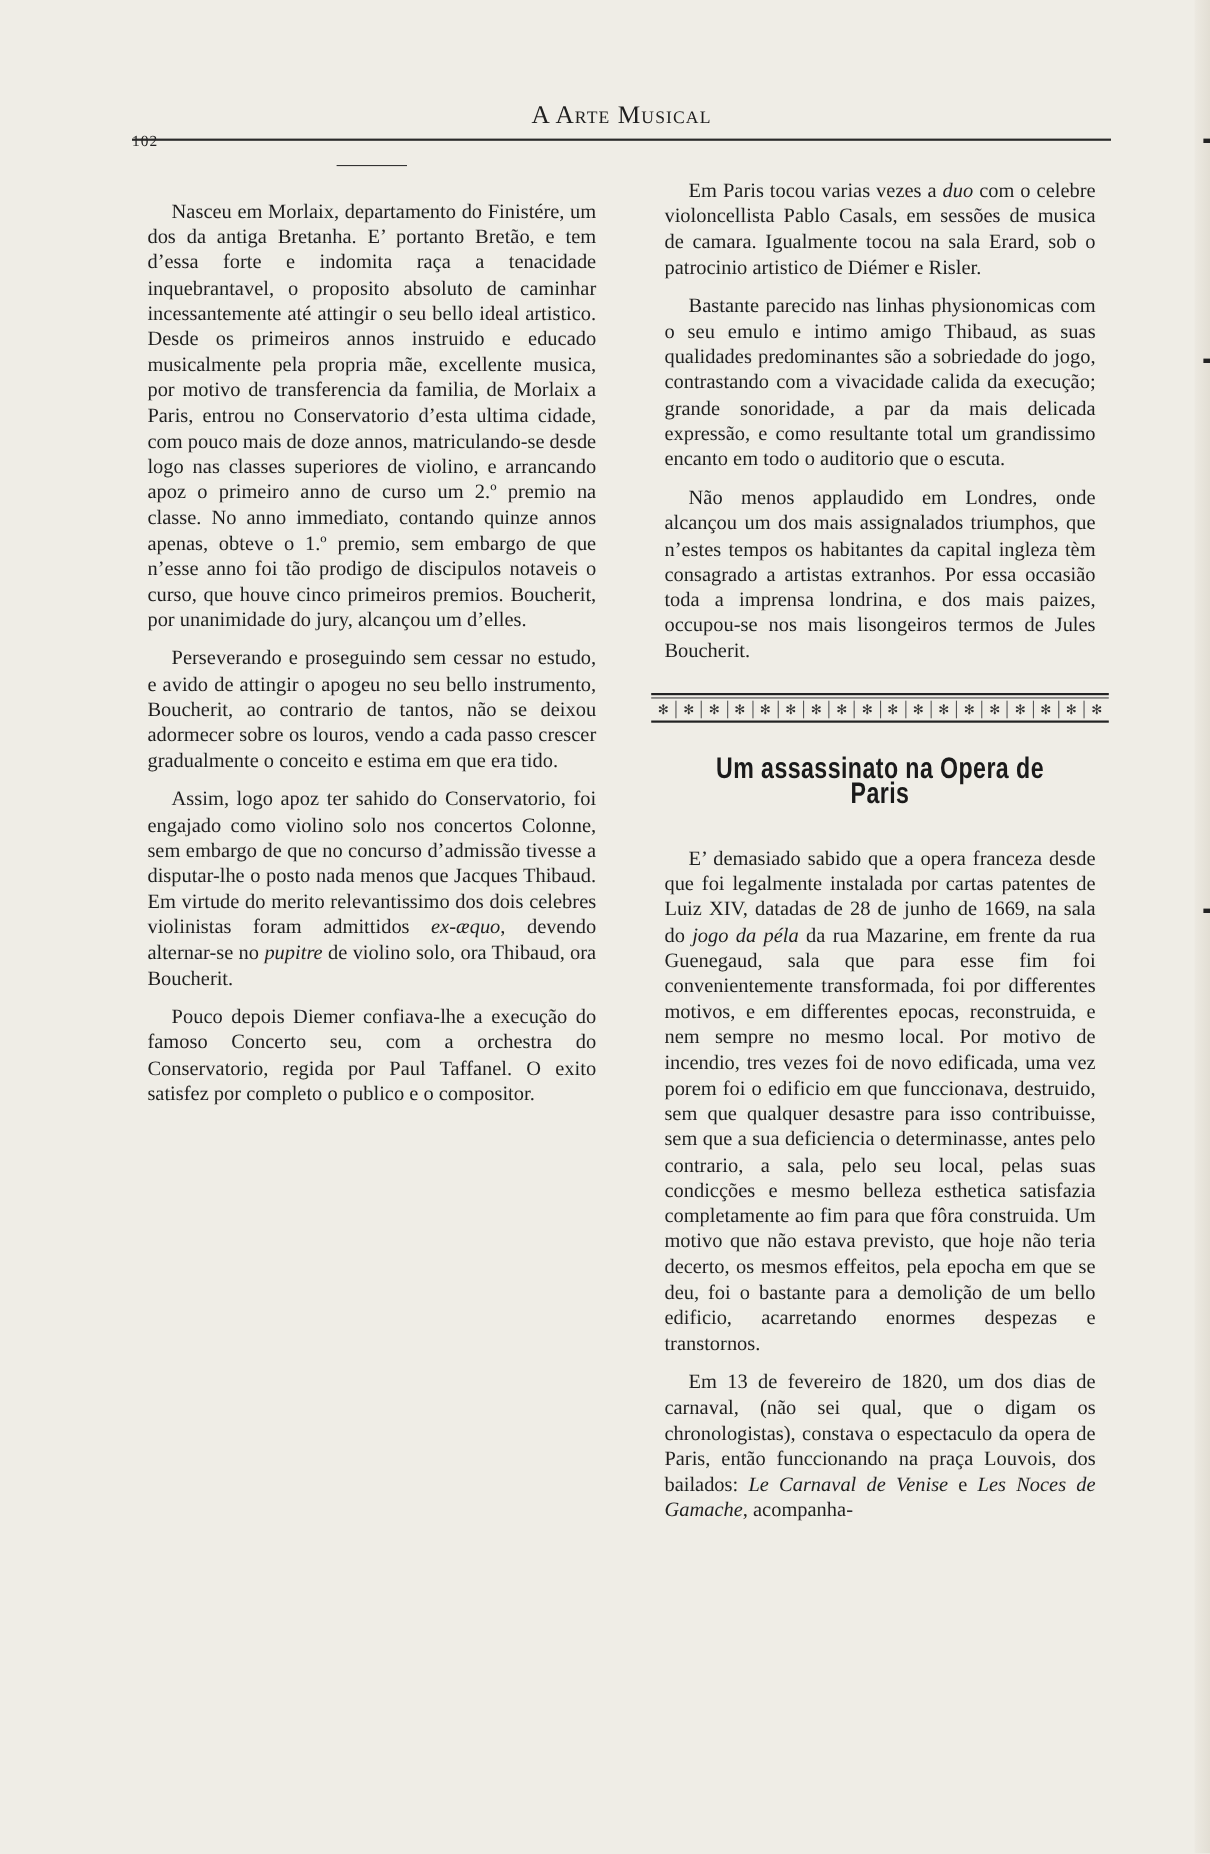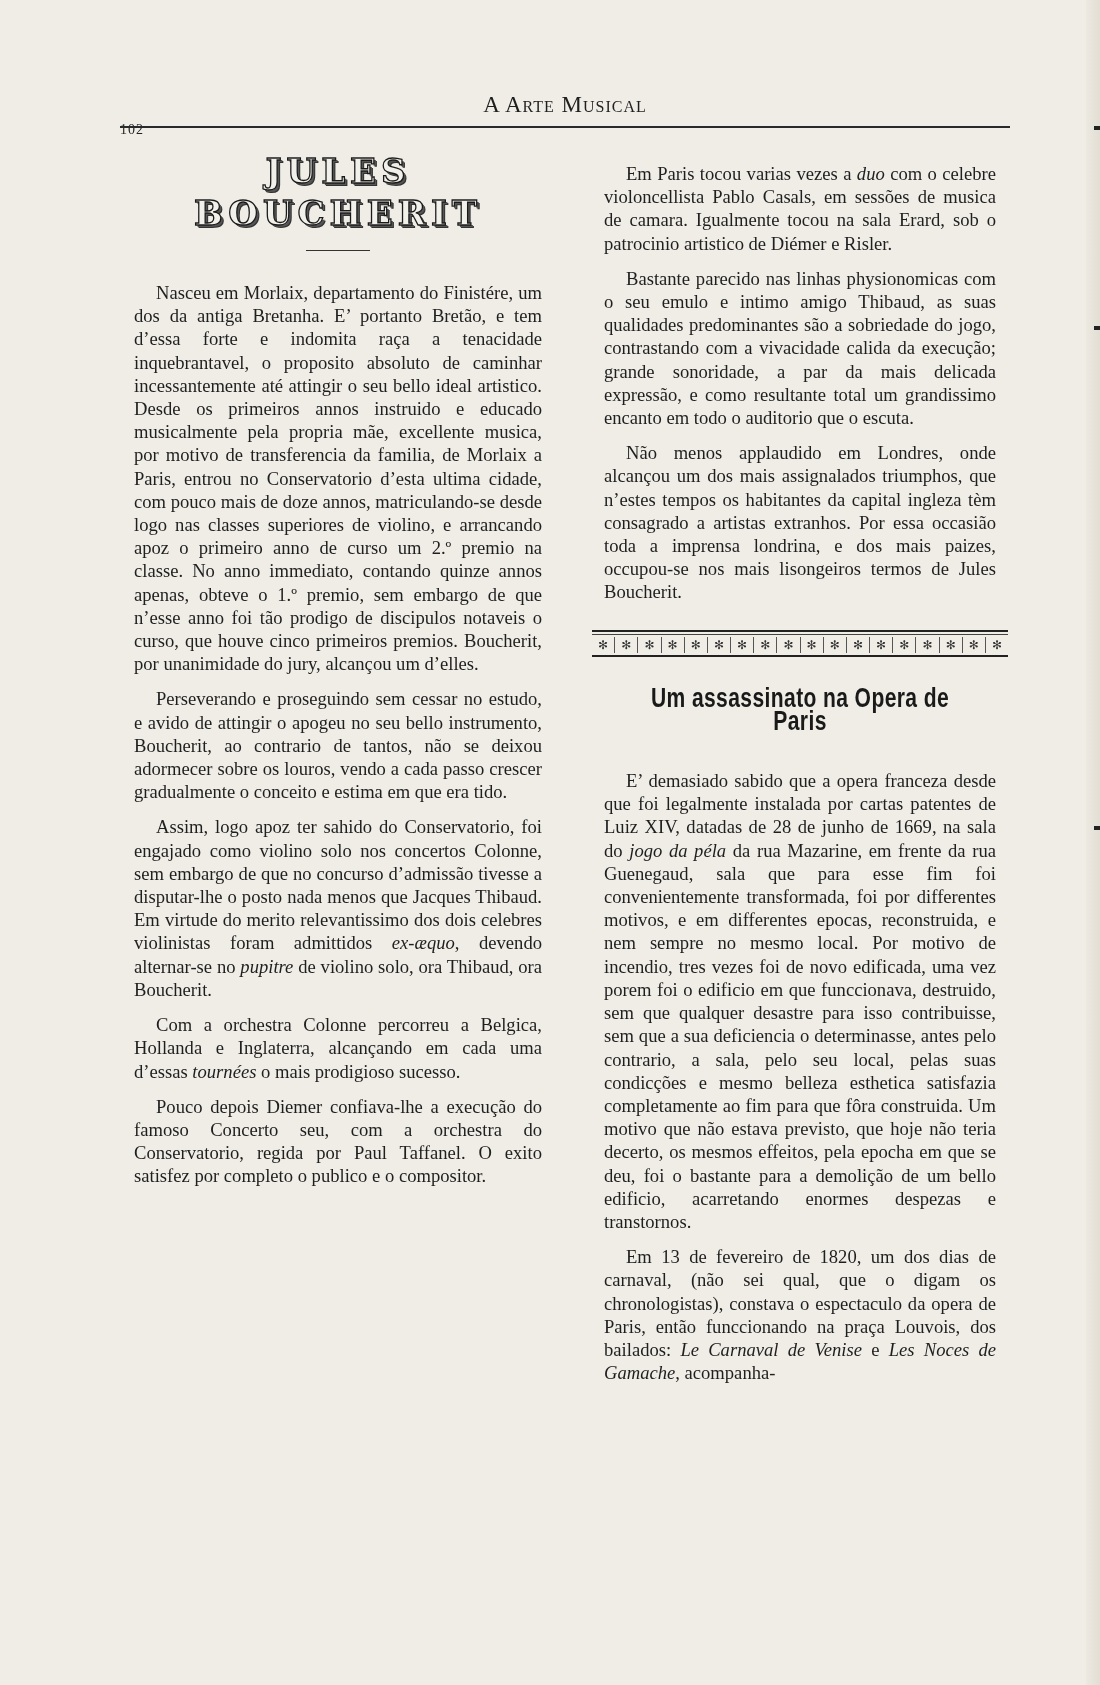--- a/index.html
+++ b/index.html
@@ -72,26 +72,24 @@
 <div class="edge-mark" style="top:326px"></div>
 <div class="edge-mark" style="top:826px"></div>
 
 <div class="header">
   <span class="page-number">102</span>
   <div class="running-title">A Arte Musical</div>
 </div>
 <div class="header-rule"></div>
 
 <div class="col col-left">
-  <div class="title-jules">JULES BOUCHERIT</div>
   <div class="short-rule"></div>
   <p>Nasceu em Morlaix, departamento do Finistére, um dos da antiga Bretanha. E’ portanto Bretão, e tem d’essa forte e indomita raça a tenacidade inquebrantavel, o proposito absoluto de caminhar incessantemente até attingir o seu bello ideal artistico. Desde os primeiros annos instruido e educado musicalmente pela propria mãe, excellente musica, por motivo de transferencia da familia, de Morlaix a Paris, entrou no Conservatorio d’esta ultima cidade, com pouco mais de doze annos, matriculando-se desde logo nas classes superiores de violino, e arrancando apoz o primeiro anno de curso um 2.º premio na classe. No anno immediato, contando quinze annos apenas, obteve o 1.º premio, sem embargo de que n’esse anno foi tão prodigo de discipulos notaveis o curso, que houve cinco primeiros premios. Boucherit, por unanimidade do jury, alcançou um d’elles.</p>
   <p>Perseverando e proseguindo sem cessar no estudo, e avido de attingir o apogeu no seu bello instrumento, Boucherit, ao contrario de tantos, não se deixou adormecer sobre os louros, vendo a cada passo crescer gradualmente o conceito e estima em que era tido.</p>
   <p><span>Assim, logo apoz ter sahido do Conservatorio, foi engajado como violino solo nos concertos Colonne, sem embargo de que no concurso d’admissão tivesse a disputar-lhe o posto nada menos que Jacques Thibaud. Em virtude do merito relevantissimo dos dois celebres violinistas foram admittidos </span><i>ex-æquo</i><span>, devendo alternar-se no </span><i>pupitre</i><span> de violino solo, ora Thibaud, ora Boucherit.</span></p>
-  <p><span>Com a orchestra Colonne percorreu a Belgica, Hollanda e Inglaterra, alcançando em cada uma d’essas </span><i>tournées</i><span> o mais prodigioso sucesso.</span></p>
   <p>Pouco depois Diemer confiava-lhe a execução do famoso Concerto seu, com a orchestra do Conservatorio, regida por Paul Taffanel. O exito satisfez por completo o publico e o compositor.</p>
 </div>
 
 <div class="col col-right">
   <p><span>Em Paris tocou varias vezes a </span><i>duo</i><span> com o celebre violoncellista Pablo Casals, em sessões de musica de camara. Igualmente tocou na sala Erard, sob o patrocinio artistico de Diémer e Risler.</span></p>
   <p>Bastante parecido nas linhas physionomicas com o seu emulo e intimo amigo Thibaud, as suas qualidades predominantes são a sobriedade do jogo, contrastando com a vivacidade calida da execução; grande sonoridade, a par da mais delicada expressão, e como resultante total um grandissimo encanto em todo o auditorio que o escuta.</p>
   <p>Não menos applaudido em Londres, onde alcançou um dos mais assignalados triumphos, que n’estes tempos os habitantes da capital ingleza tèm consagrado a artistas extranhos. Por essa occasião toda a imprensa londrina, e dos mais paizes, occupou-se nos mais lisongeiros termos de Jules Boucherit.</p>
 
   <div class="ornament-block">
     <div class="ornament-rule"></div>

